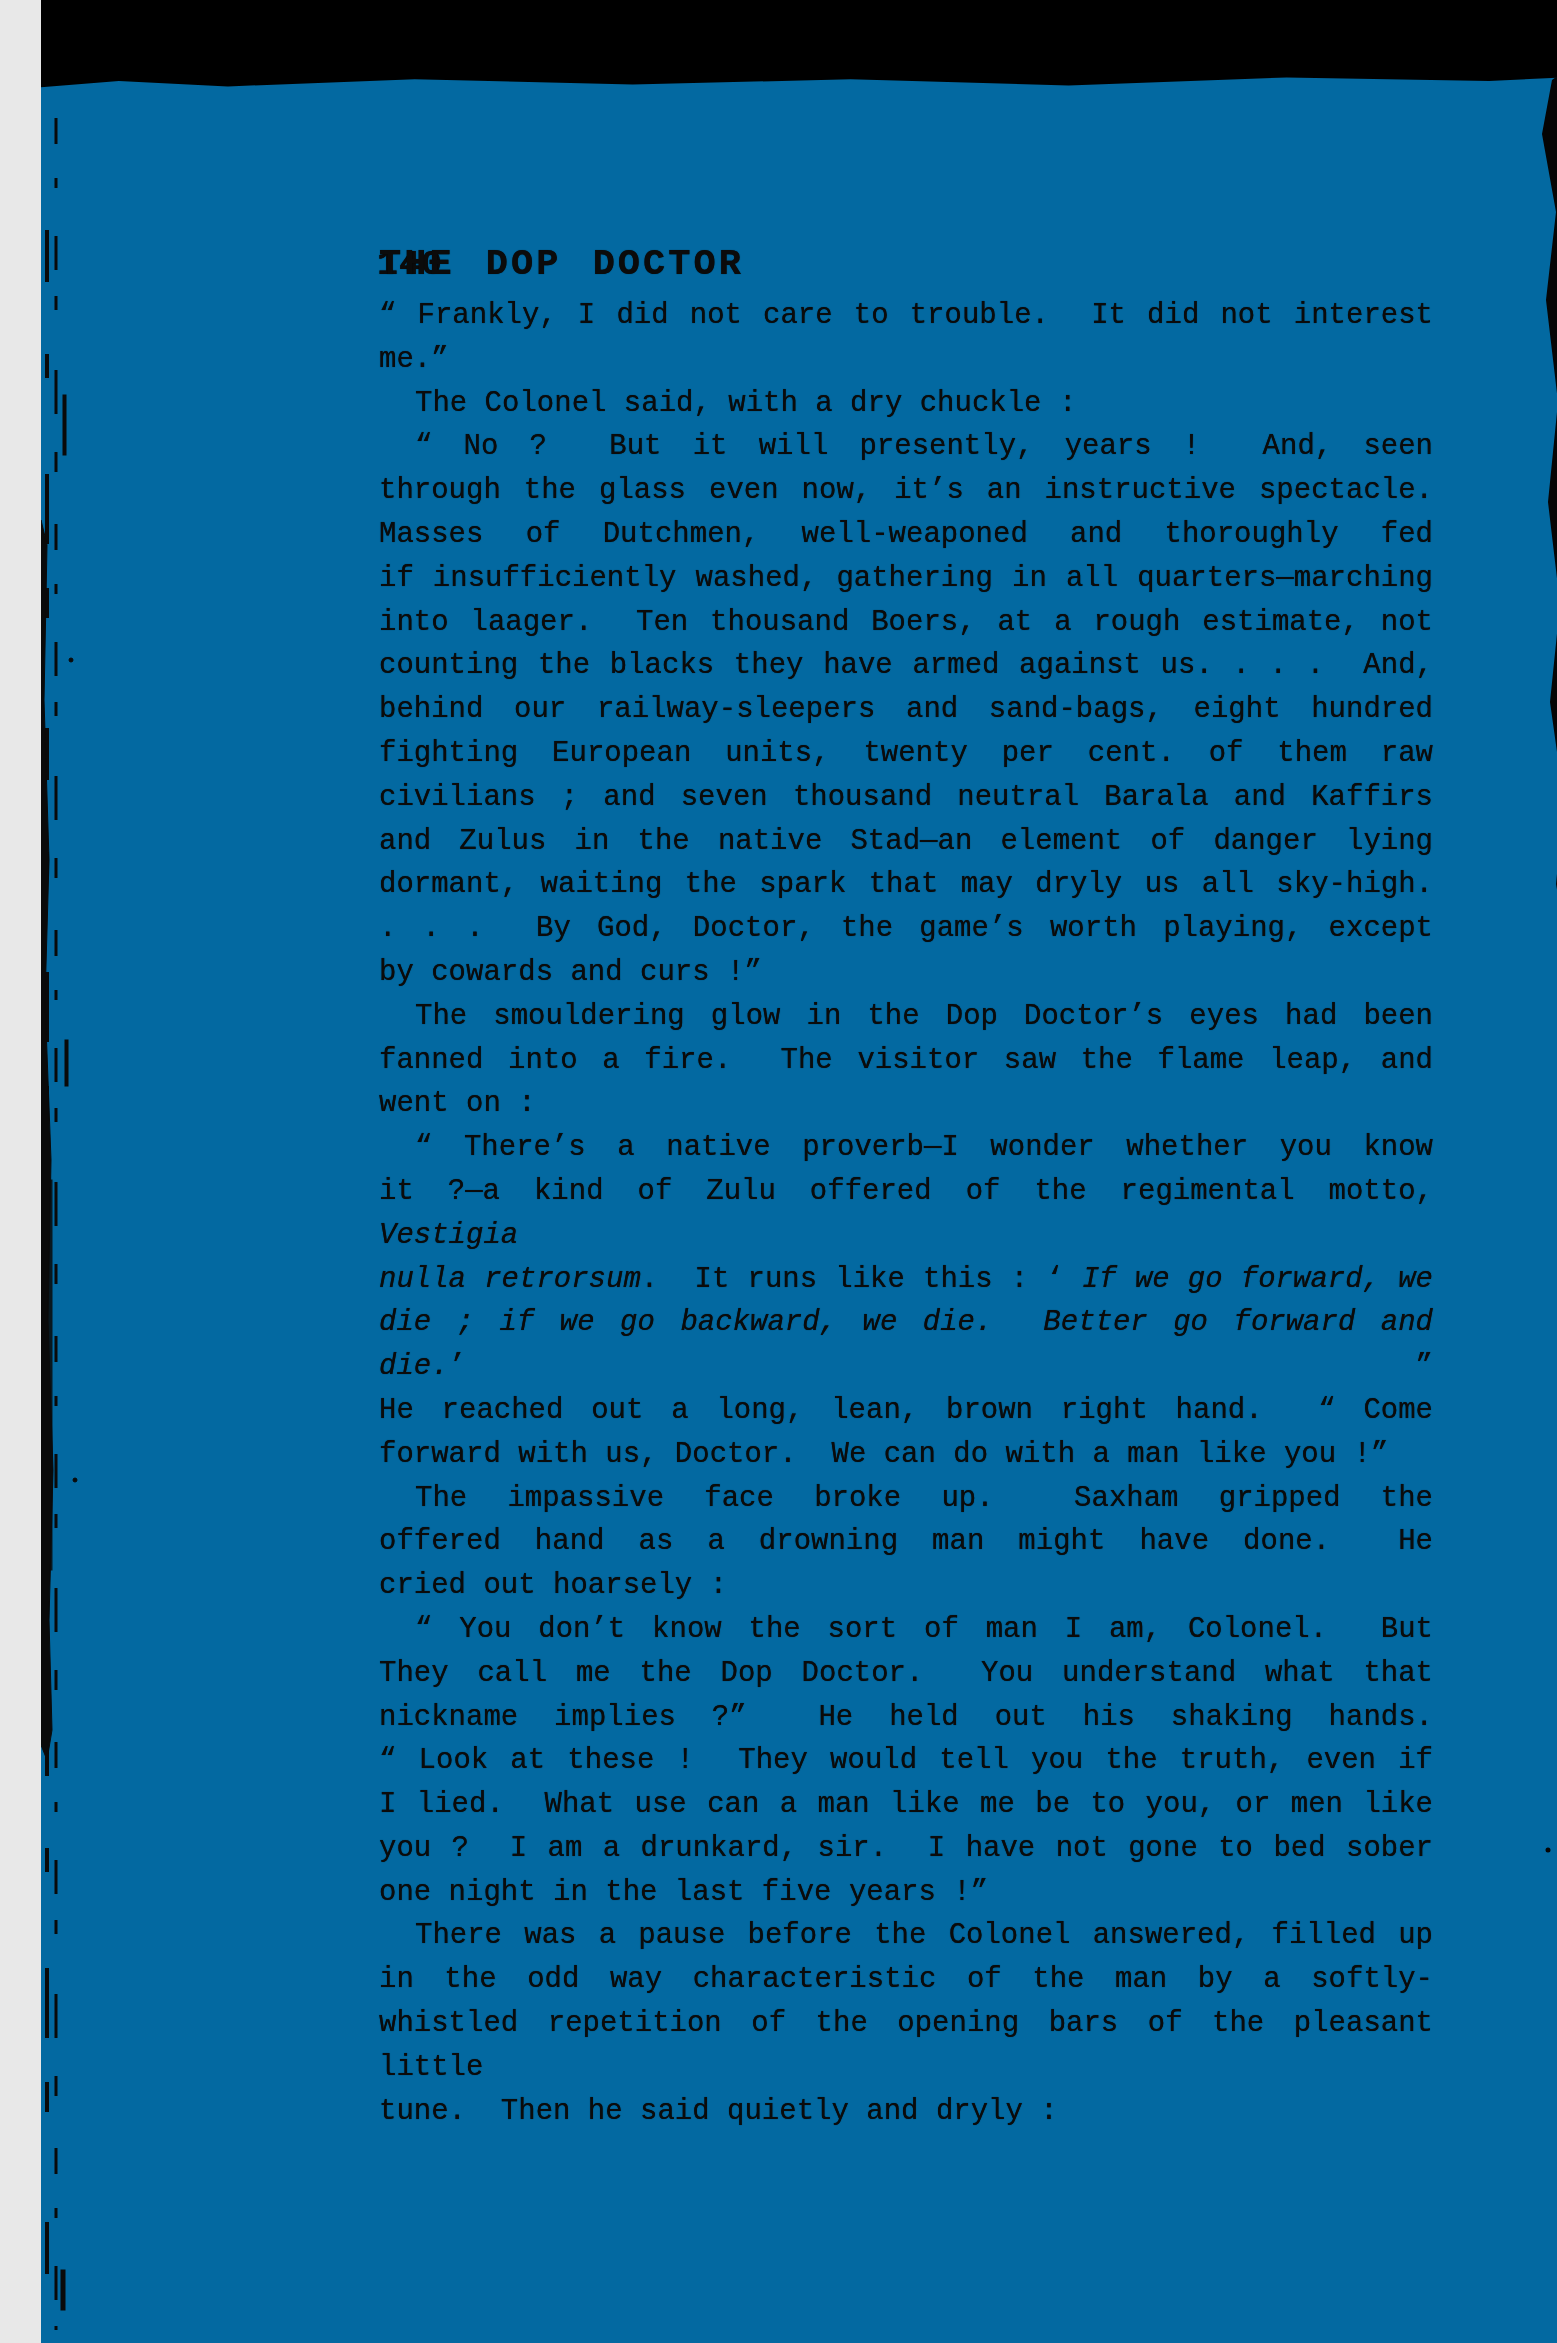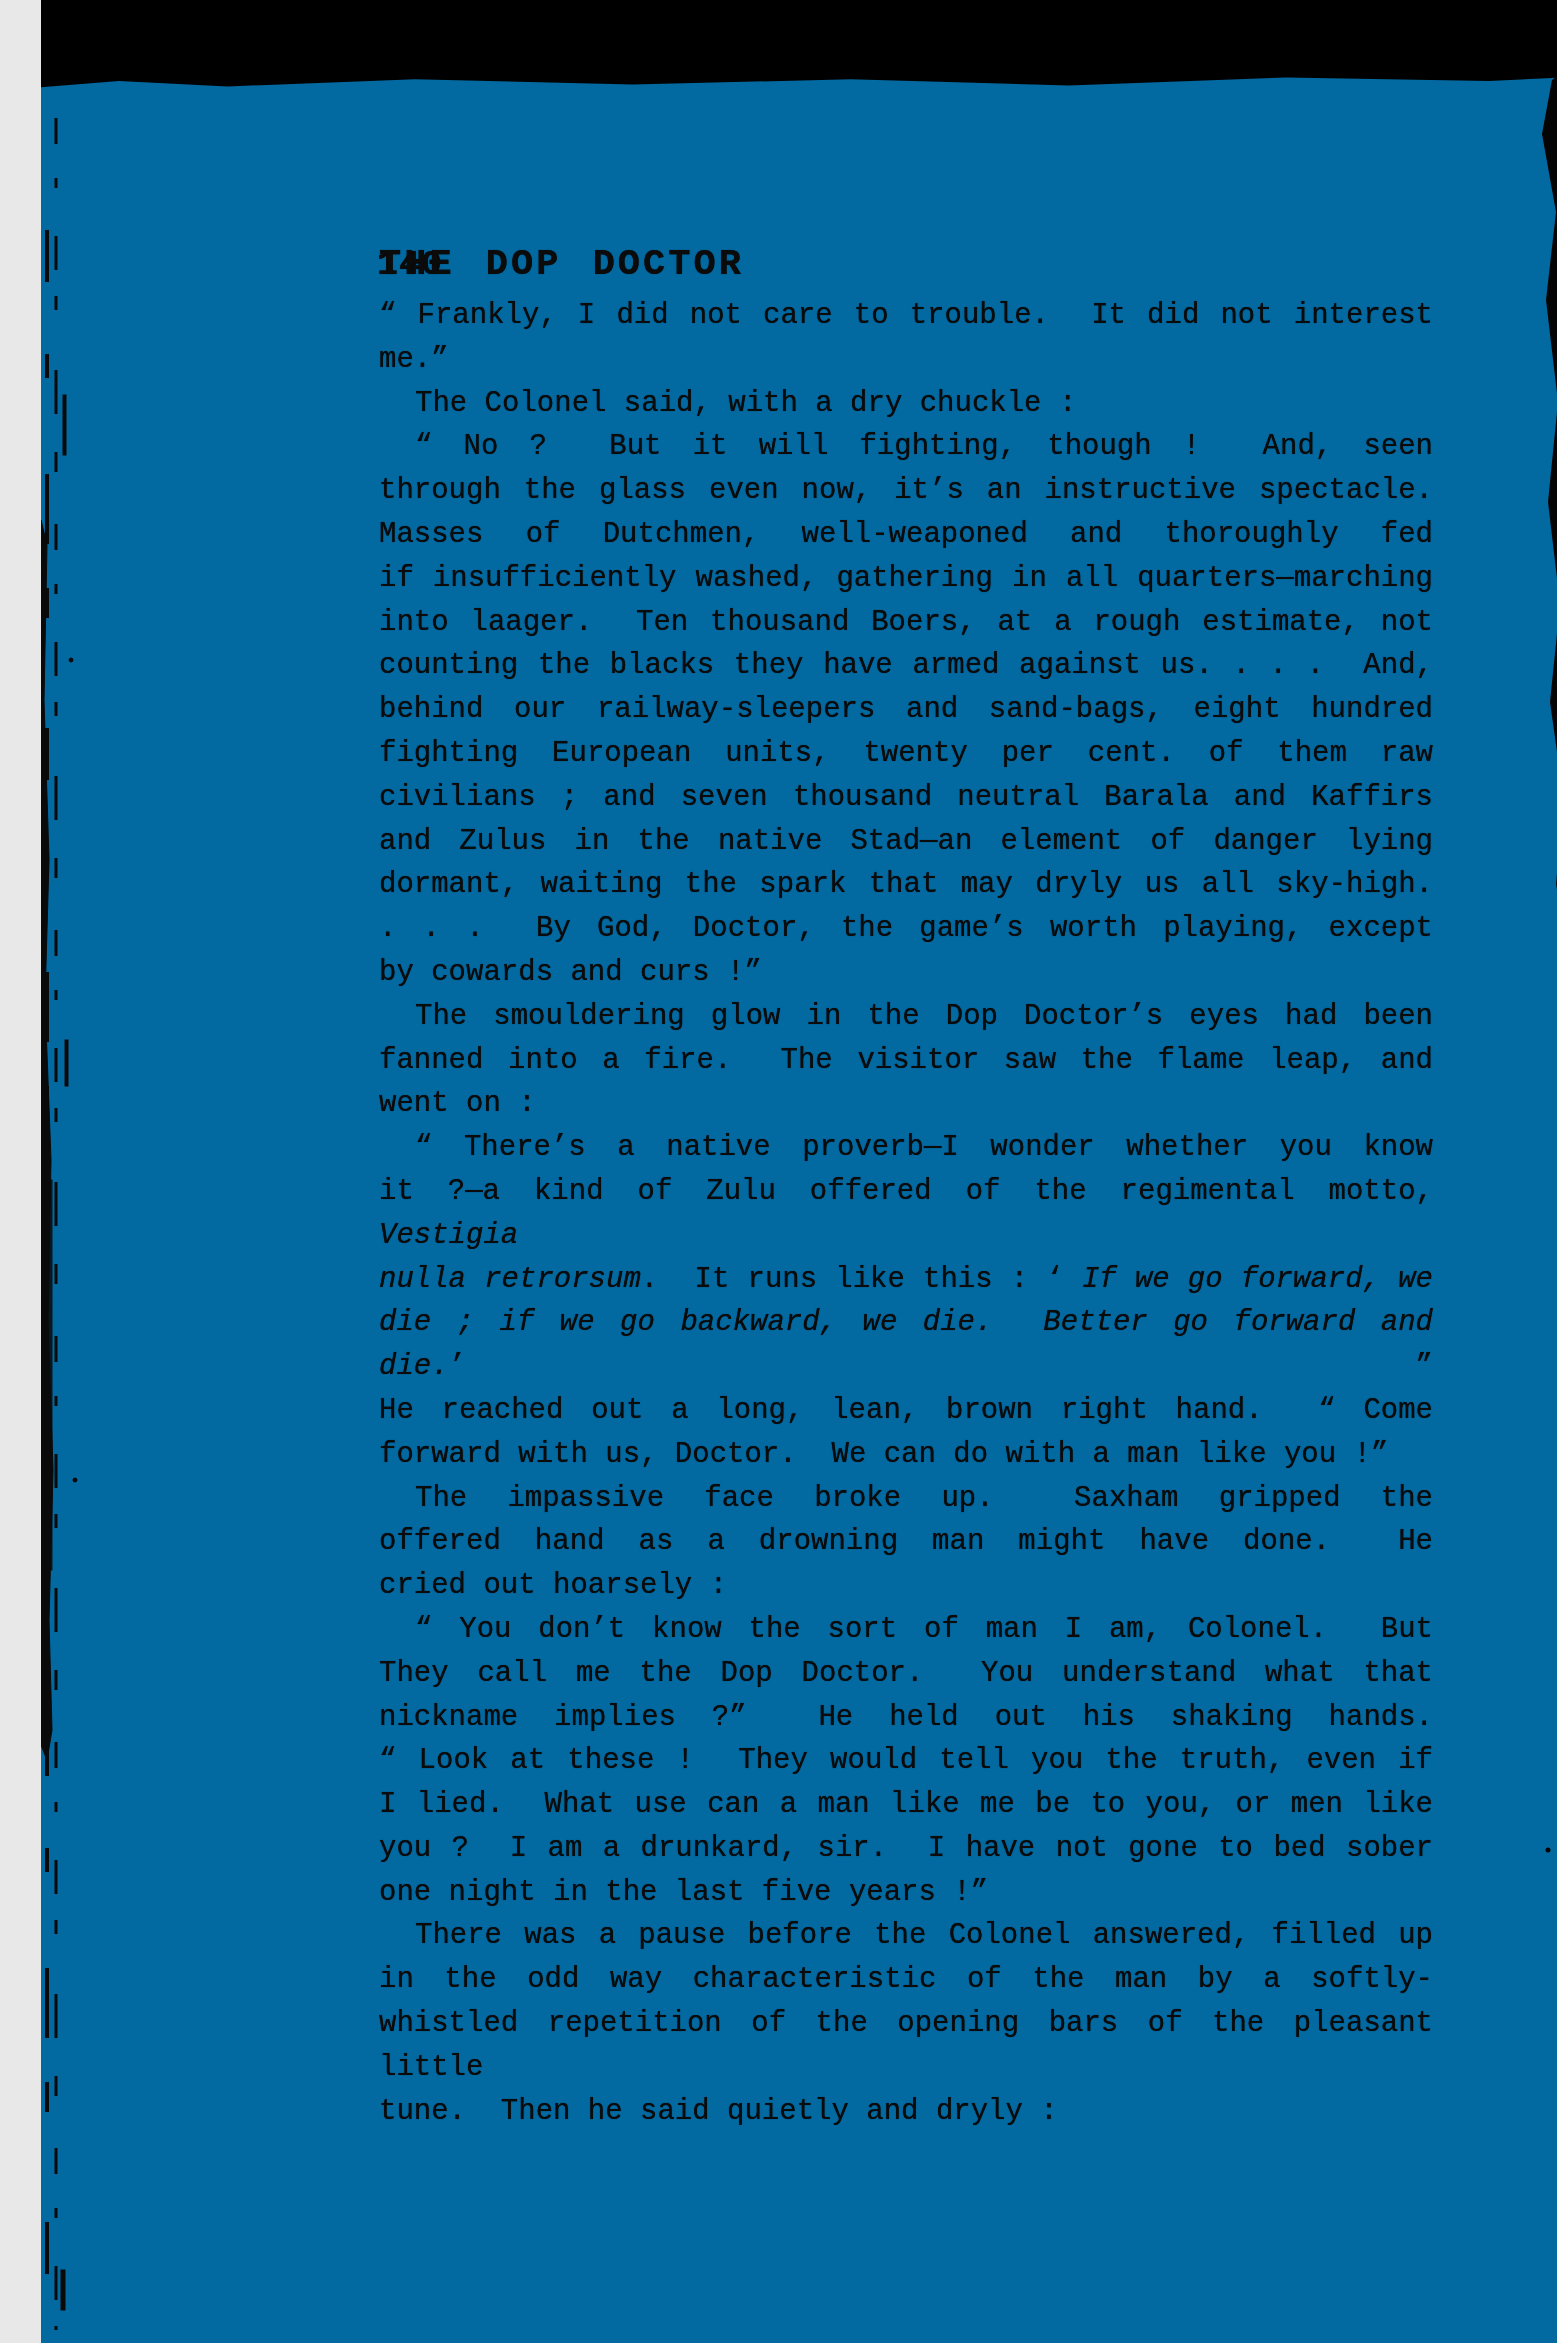--- a/index.html
+++ b/index.html
@@ -125,21 +125,21 @@
 
   <div class="header-row">
     <div class="folio">140</div>
     <div class="running-title">THE DOP DOCTOR</div>
   </div>
 
   <div class="body-text">
       <div class="line"><span>“ Frankly, I did not care to trouble.  It did not interest</span></div>
       <div class="line last"><span>me.”</span></div>
       <div class="line indent last"><span>The Colonel said, with a dry chuckle :</span></div>
-      <div class="line indent"><span>“ No ?  But it will fighting, though !  And, seen</span></div>
+      <div class="line indent"><span>“ No ?  But it will presently, years !  And, seen</span></div>
       <div class="line"><span>through the glass even now, it’s an instructive spectacle.</span></div>
       <div class="line"><span>Masses of Dutchmen, well-weaponed and thoroughly fed</span></div>
       <div class="line"><span>if insufficiently washed, gathering in all quarters—marching</span></div>
       <div class="line"><span>into laager.  Ten thousand Boers, at a rough estimate, not</span></div>
       <div class="line"><span>counting the blacks they have armed against us. . . .  And,</span></div>
       <div class="line"><span>behind our railway-sleepers and sand-bags, eight hundred</span></div>
       <div class="line"><span>fighting European units, twenty per cent. of them raw</span></div>
       <div class="line"><span>civilians ; and seven thousand neutral Barala and Kaffirs</span></div>
       <div class="line"><span>and Zulus in the native Stad—an element of danger lying</span></div>
       <div class="line"><span>dormant, waiting the spark that may dryly us all sky-high.</span></div>

